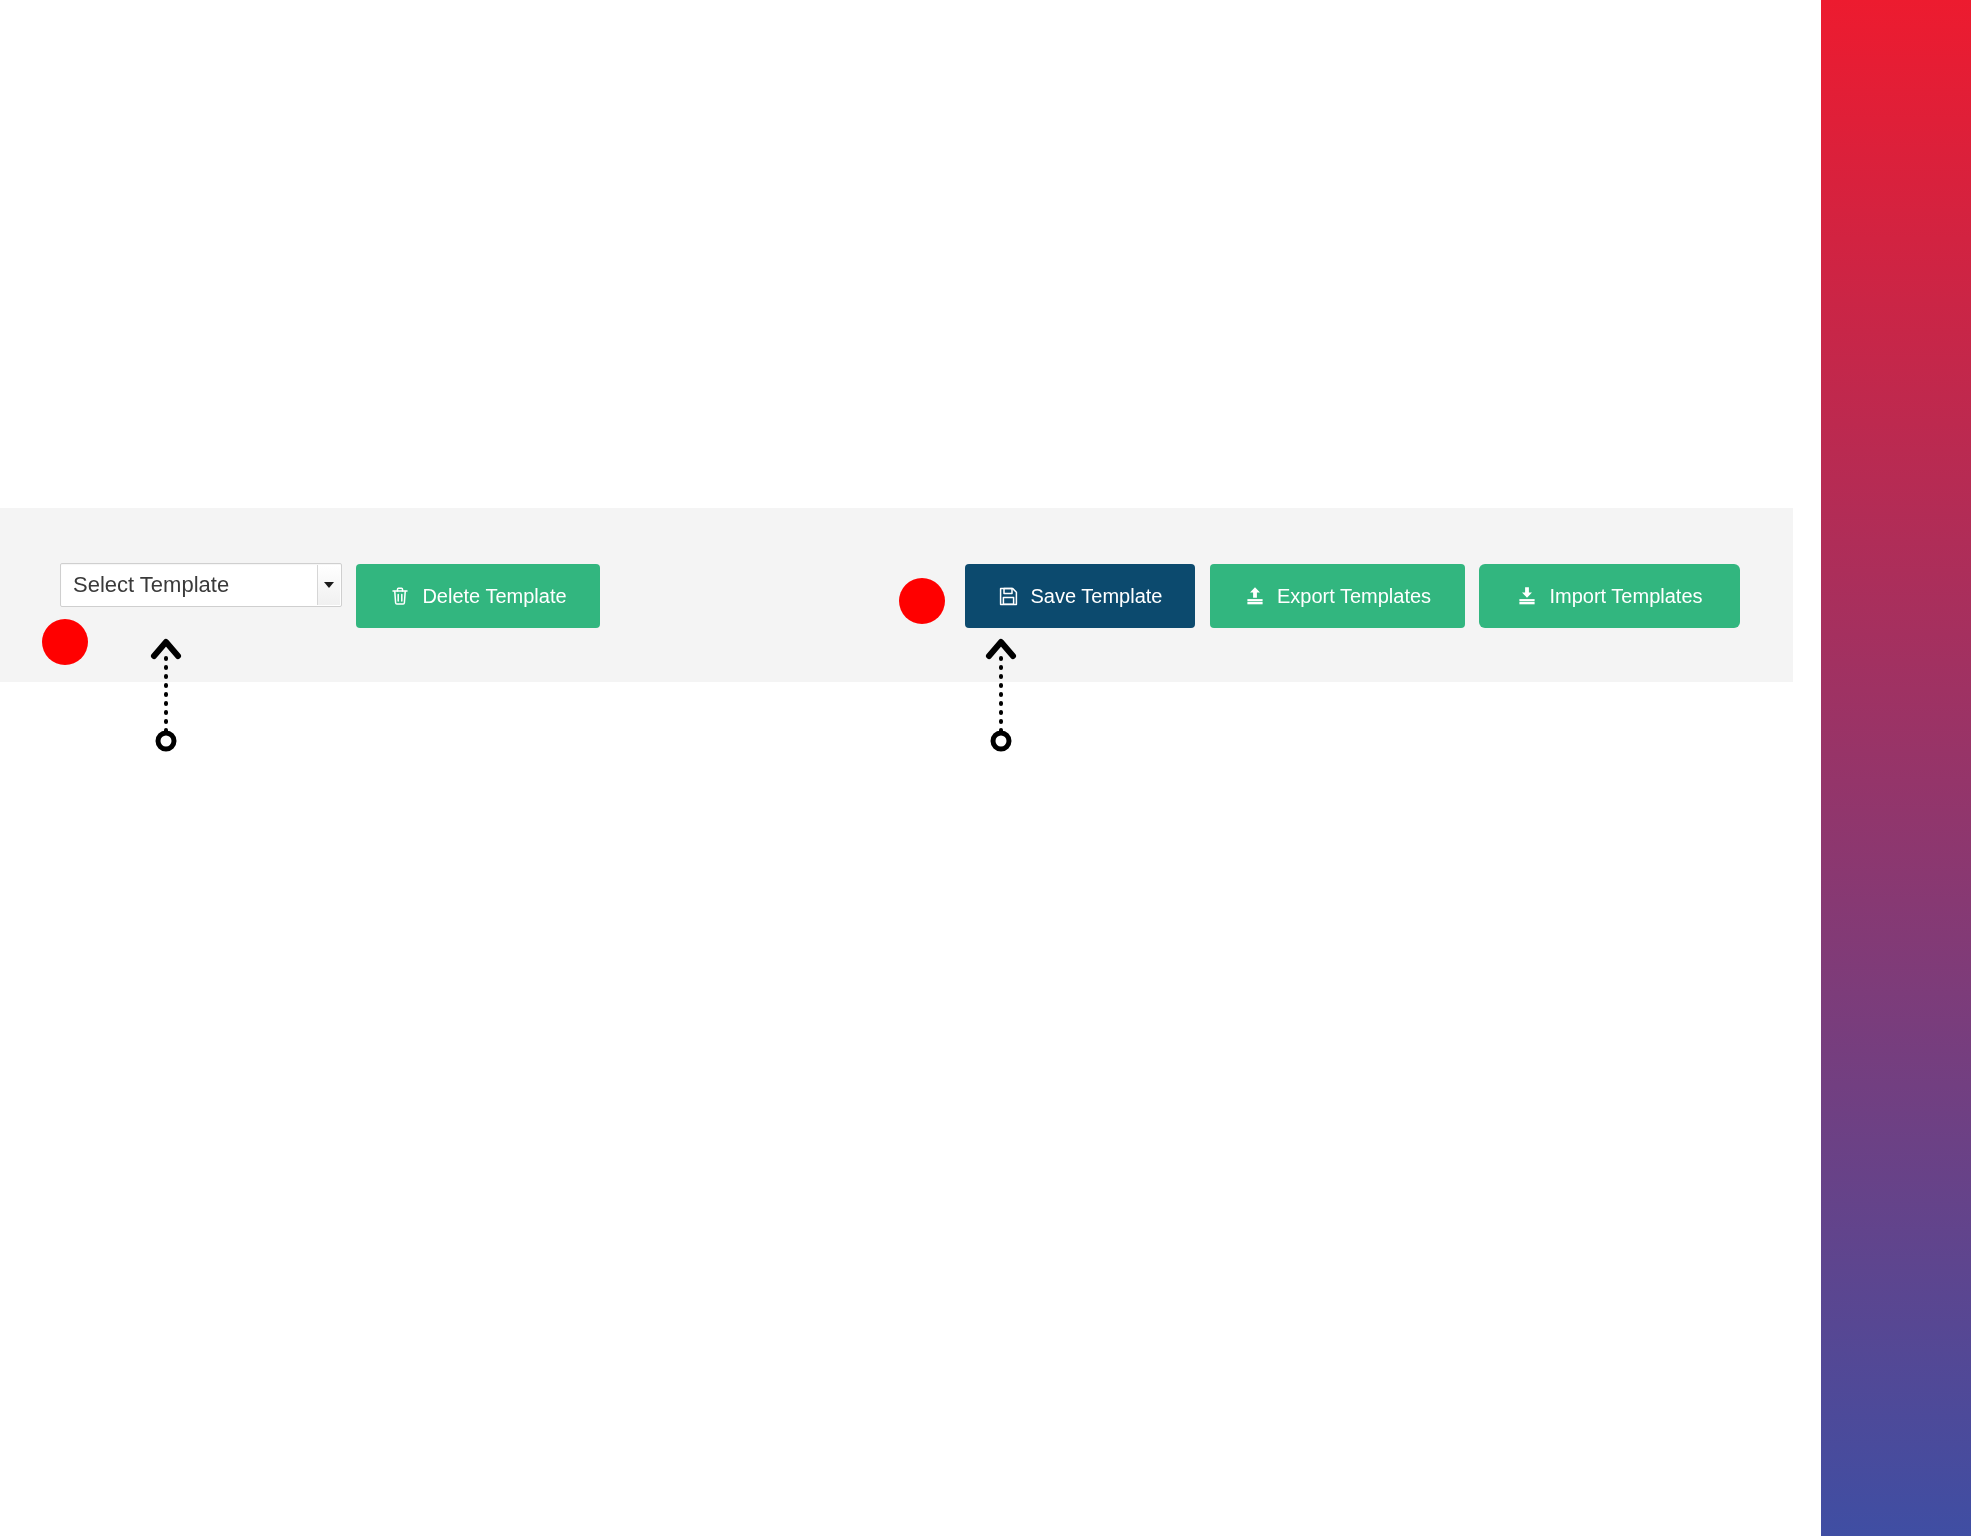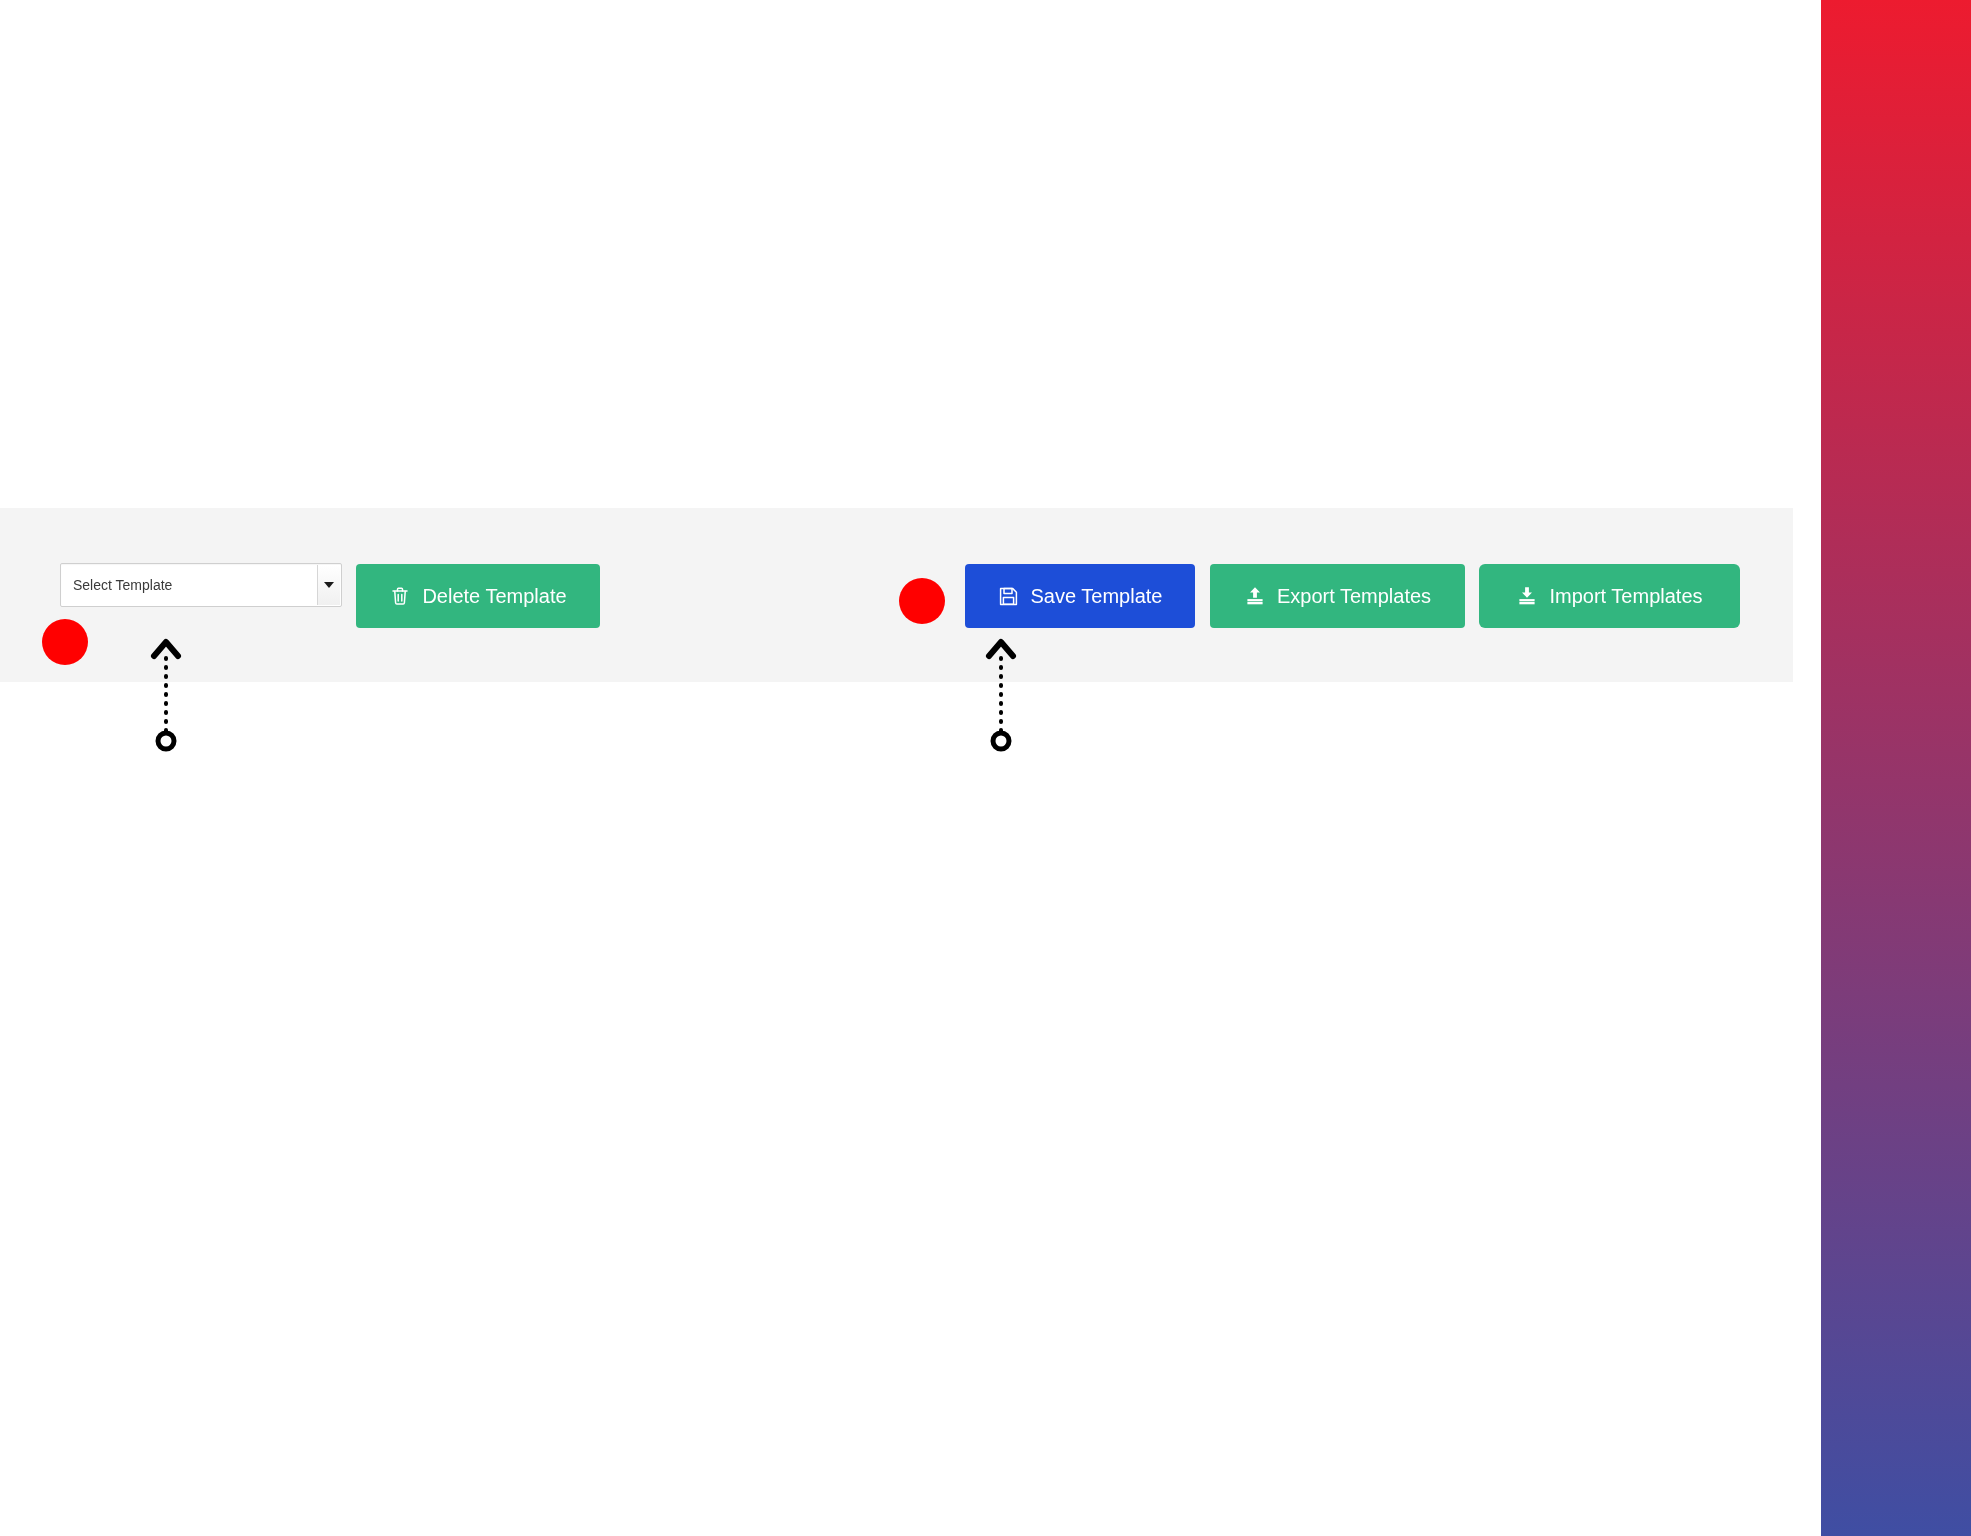--- a/index.html
+++ b/index.html
@@ -50,21 +50,21 @@
     box-shadow: 0 1px 1px rgba(0,0,0,0.04) inset;
     display: flex;
     align-items: stretch;
     cursor: pointer;
   }
   #template-select-value {
     flex: 1 1 auto;
     display: flex;
     align-items: center;
     padding-left: 12px;
-    font-size: 14px;
+    font-size: 22px;
     color: #3a3a3a;
     line-height: 1;
     white-space: nowrap;
     overflow: hidden;
   }
   #template-select-arrowbox {
     flex: 0 0 auto;
     width: 22px;
     margin: 1px 1px 1px 0;
     background: linear-gradient(#ffffff, #f0f0f0);
@@ -154,21 +154,21 @@
     <svg width="18" height="20" viewBox="0 0 18 20" fill="none" stroke="#ffffff" stroke-width="1.5" stroke-linecap="round" stroke-linejoin="round">
       <path d="M2 5h14"></path>
       <path d="M6.5 5V3.2c0-.5.4-.9.9-.9h3.2c.5 0 .9.4.9.9V5"></path>
       <path d="M3.8 5.6l.8 11.2c.05.7.6 1.2 1.3 1.2h6.2c.7 0 1.25-.5 1.3-1.2l.8-11.2"></path>
       <path d="M7.2 8.6v6.4M10.8 8.6v6.4"></path>
     </svg>
   </span>
   <span class="btn-label">Delete Template</span>
 </button>
 
-<button class="btn" id="btn-save" style="background: #1d4ed8;">
+<button class="btn" id="btn-save" style="background: #0c4a6e;">
   <span class="btn-icon">
     <svg width="19" height="19" viewBox="0 0 19 19" fill="none" stroke="#ffffff" stroke-width="1.5" stroke-linejoin="round">
       <path d="M1.6 1.6h12.2l3.6 3.6v12.2H1.6z"></path>
       <path d="M5 1.6h8v5H5z"></path>
       <path d="M4.4 10.4h10.2v6.9H4.4z"></path>
     </svg>
   </span>
   <span class="btn-label">Save Template</span>
 </button>
 

